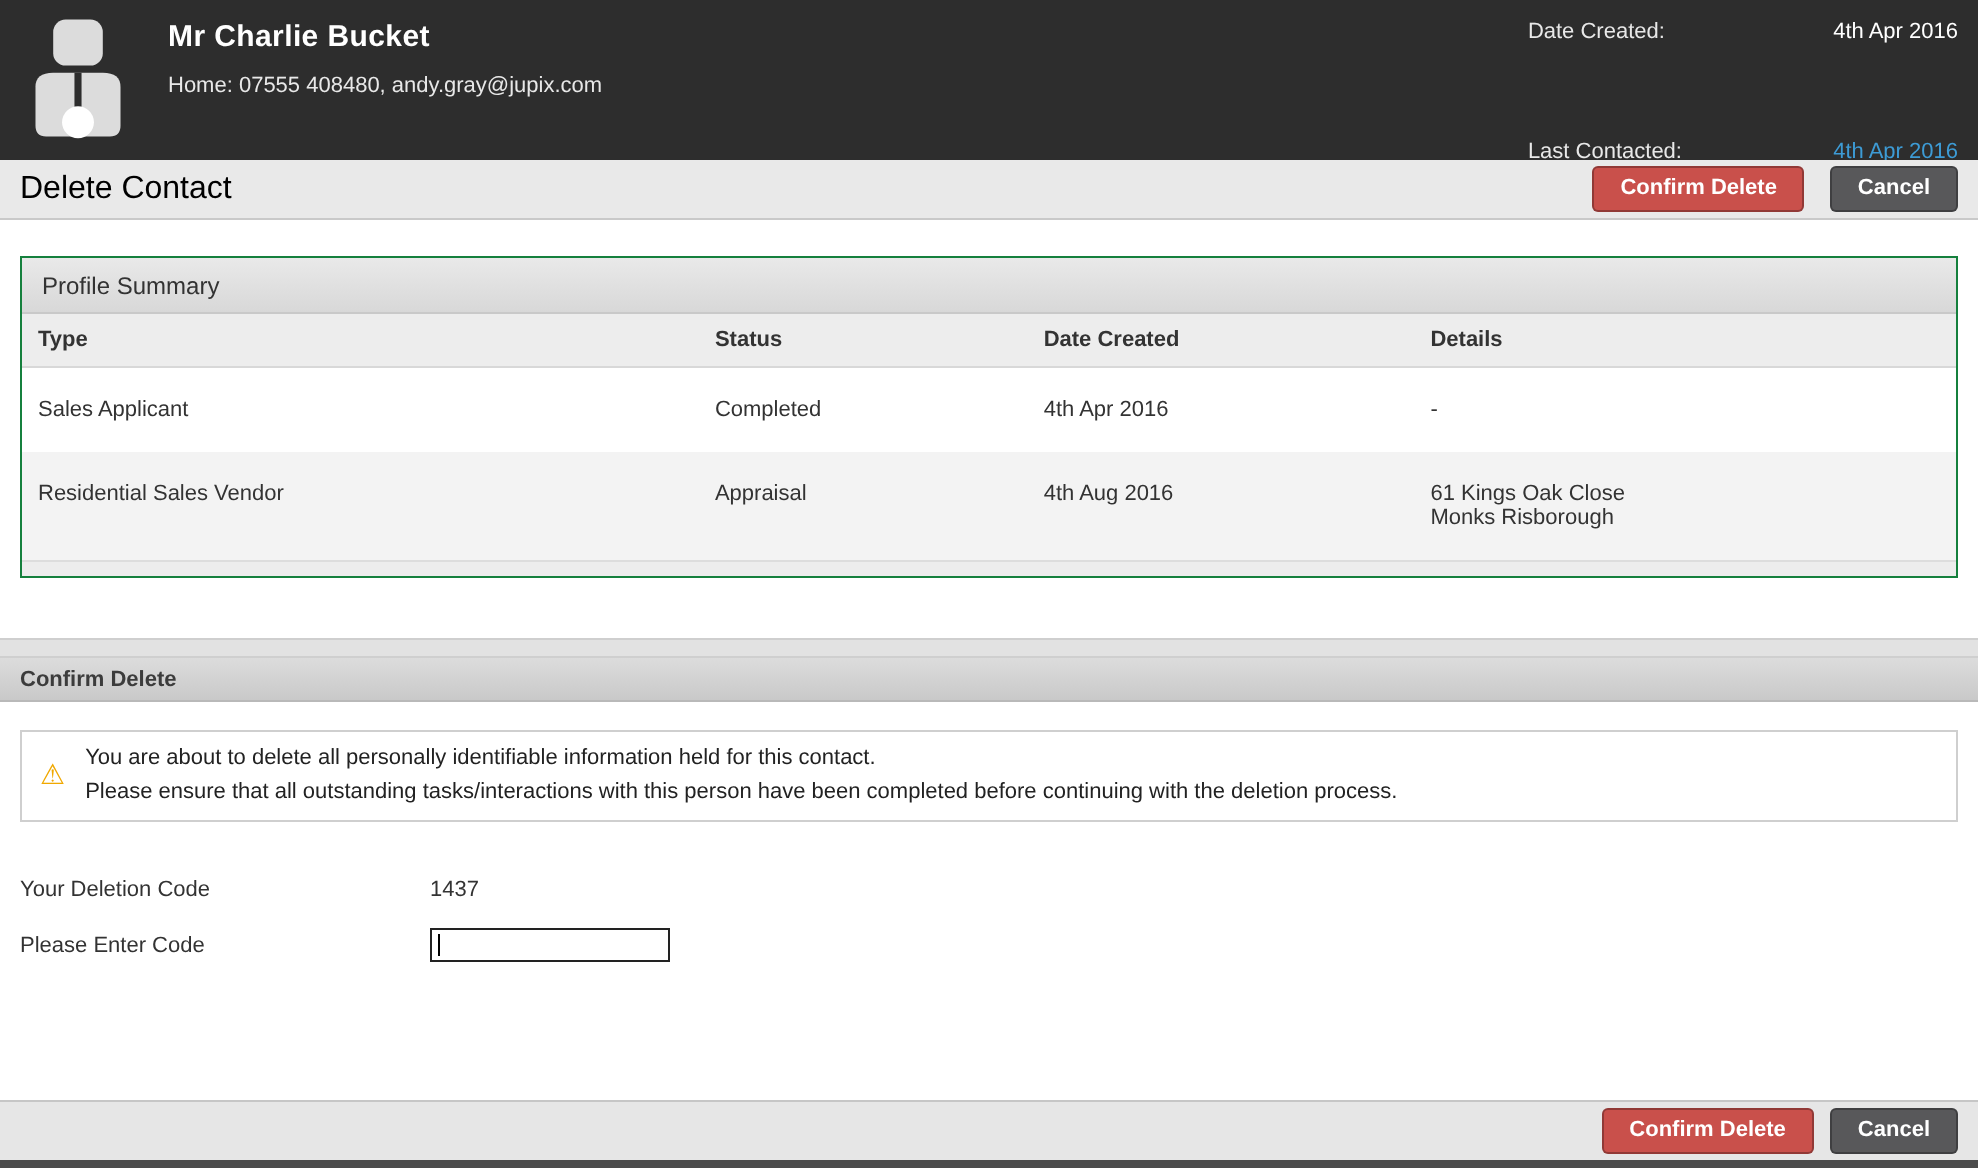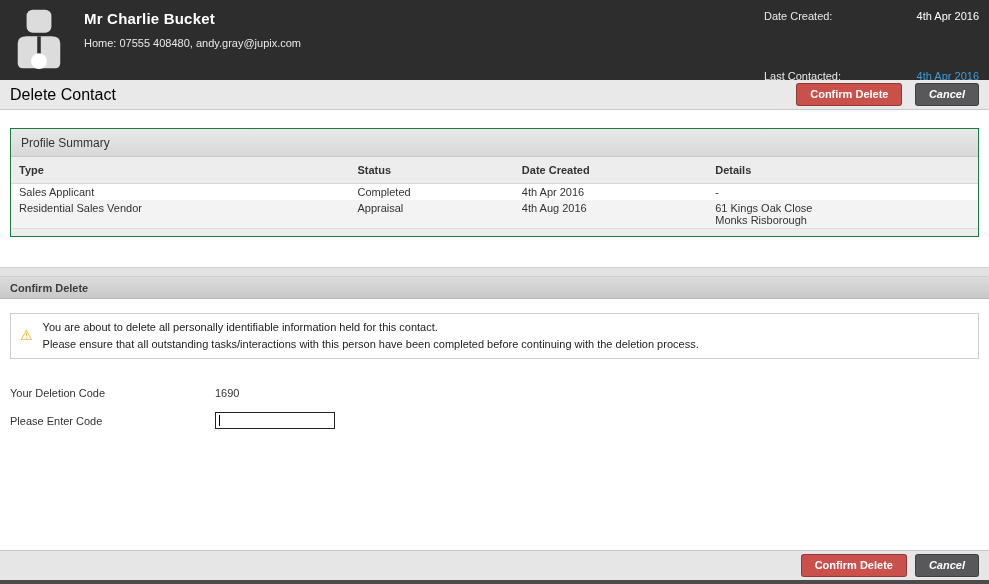--- a/index.html
+++ b/index.html
@@ -17,32 +17,32 @@
   .header-dates .lbl { color:#e8e8e8; text-align:left; }
   .header-dates .val { color:#ffffff; text-align:right; }
   .header-dates .val.link { color:var(--link-blue,#3d9bd5); cursor:pointer; }
 
   
   .titlebar { height:30px; background:#e9e9e9; border-bottom:1px solid #c9c9c9; display:flex; align-items:center; padding:0 10px; flex:0 0 auto; }
   .page-title { font-size:16px; font-weight:400; color:#000000; flex:1 1 auto; }
   .btn { font-family:inherit; font-size:11px; font-weight:700; color:#fff; border:1px solid rgba(0,0,0,.28); border-radius:3px; padding:4px 13px; cursor:pointer; line-height:1.2; }
   .btn + .btn { margin-left:8px; }
   .btn.red { background:var(--accent-red,#c9504b); }
-  .btn.gray { background:var(--button-gray,#58585a);font-style:italic; }
+  .btn.gray { background:var(--button-gray,#58585a); }
 
   
   .content { flex:1 1 auto; background:#fff; overflow:hidden; }
 
   .panel { margin:18px 10px 0; border:1px solid #15803d; }
   .panel-header { height:28px; line-height:28px; padding:0 10px; font-size:12px; color:#333;
                   background:linear-gradient(#e9e9e9,#d8d8d8); border-bottom:1px solid #c9c9c9; }
   table.summary { width:100%; border-collapse:collapse; table-layout:fixed; font-size:11px; }
   table.summary th { background:#ededed; text-align:left; font-weight:700; color:#333;
                      padding:7px 8px; border-bottom:1px solid #d8d8d8; }
-  table.summary td { padding:2px 8px; vertical-align:top; color:#333;margin-top:24px; }
+  table.summary td { padding:15px 8px; vertical-align:top; color:#333;margin-top:24px; }
   tr.row-alt td { background:#f3f3f3; }
   .panel-bottom { height:8px; background:#ededed; border-top:1px solid #ddd; }
 
   .section-divider { margin-top:30px; height:10px; background:#e2e2e2; border-top:1px solid #cfcfcf; border-bottom:1px solid #cfcfcf; }
   .section-header { height:22px; line-height:22px; padding:0 10px; font-size:11px; font-weight:700; color:#3c3c3c;
                     background:linear-gradient(#dcdcdc,#c9c9c9); border-bottom:1px solid #b9b9b9; }
 
   .warning-box { margin:14px 10px 0; border:1px solid #cfcfcf; background:#fff; padding:5px 9px;
                  display:flex; align-items:center; gap:10px; font-size:11px; line-height:1.55; color:#222; }
   .warn-icon { color:#f0a800; font-size:14px; flex:0 0 auto; }
@@ -144,21 +144,21 @@
       <span class="warn-icon">⚠</span>
       <div>
         <div>You are about to delete all personally identifiable information held for this contact.</div>
         <div>Please ensure that all outstanding tasks/interactions with this person have been completed before continuing with the deletion process.</div>
       </div>
     </div>
 
     <div class="form">
       <div class="form-row">
         <span class="static-lbl">Your Deletion Code</span>
-        <span class="code-value">1690</span>
+        <span class="code-value">1437</span>
       </div>
       <div class="form-row">
         <label class="static-lbl" for="code-input">Please Enter Code</label>
         <span class="input-wrap">
           <input id="code-input" class="code-input" type="text" autocomplete="off" value="" style="">
           <span class="caret"></span>
         </span>
       </div>
     </div>
 

